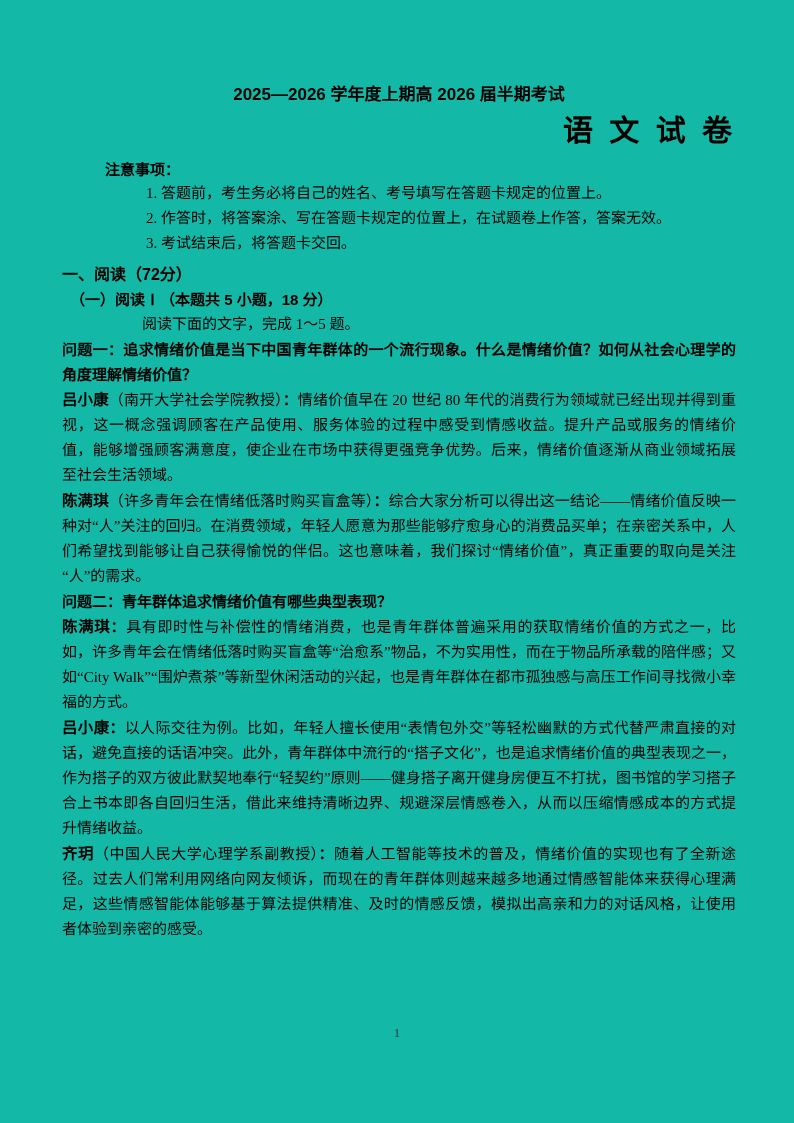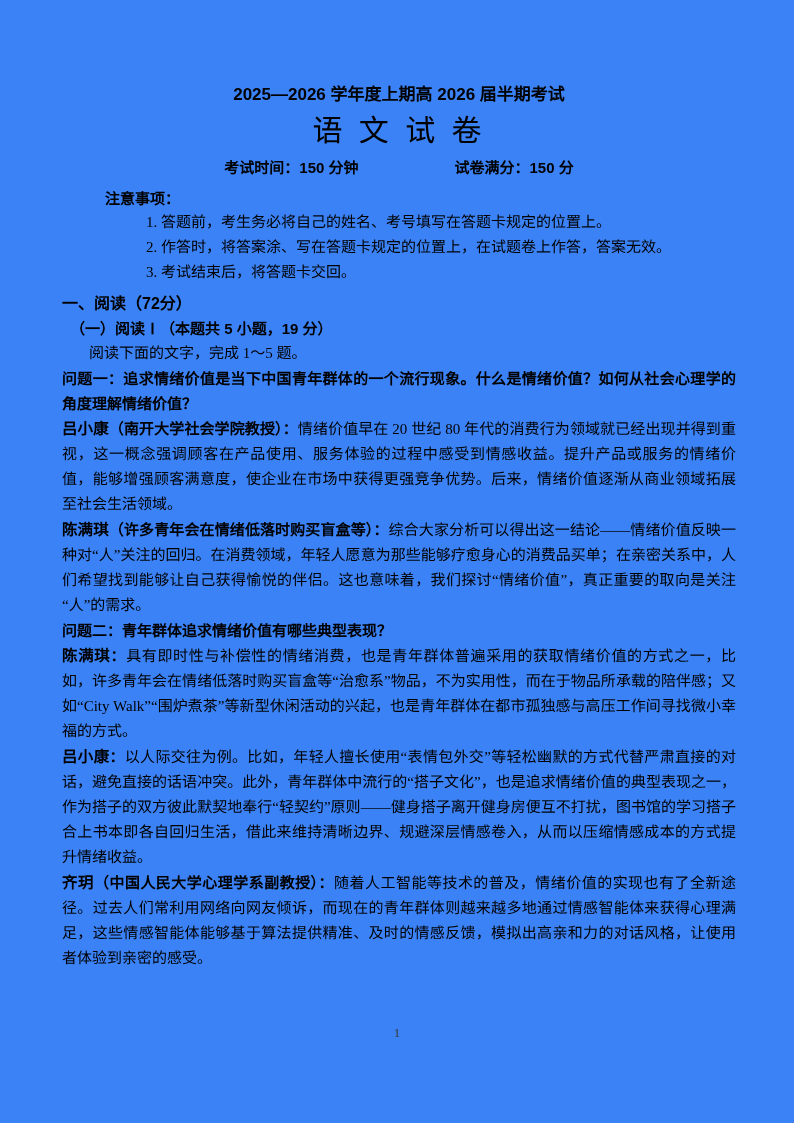--- a/index.html
+++ b/index.html
@@ -5,43 +5,43 @@
   html, body {
     margin: 0;
     padding: 0;
     background: #e8e8e8;
   }
   .page {
     position: relative;
     width: 794px;
     height: 1123px;
     margin: 0 auto;
-    background: #3b82f6;
+    background: #14b8a6;
     color: #000000;
     font-family: "Liberation Serif", serif;
     overflow: hidden;
   }
   .content {
     position: absolute;
     left: 62px;
     top: 84px;
     width: 674px;
   }
   
   .exam-session {
     text-align: center;
     font-family: "Liberation Sans", sans-serif;
     font-weight: bold;
     font-size: 17px;
     line-height: 22px;
   }
   .exam-subject {
-    text-align: center;
+    text-align: right;
     font-family: "Liberation Sans", sans-serif;
-    font-weight: normal;
+    font-weight: bold;
     font-size: 30px;
     line-height: 36px;
     letter-spacing: 4px;
     margin-top: 7px;
   }
   .info-line {
     display: flex;
     justify-content: center;
     gap: 96px;
     font-family: "Liberation Sans", sans-serif;
@@ -73,21 +73,21 @@
     line-height: 25px;
   }
   .sub-heading {
     margin-left: 8px;
     font-family: "Liberation Sans", sans-serif;
     font-weight: bold;
     font-size: 15px;
     line-height: 25px;
   }
   .instruction {
-    margin-left: 27px;
+    margin-left: 80px;
     font-size: 15px;
     line-height: 25px;
   }
   .q-heading {
     font-family: "Liberation Sans", sans-serif;
     font-weight: bold;
     font-size: 15px;
     line-height: 25px;
     text-align: justify;
     text-align-last: left;
@@ -102,21 +102,21 @@
     text-justify: inter-character;
   }
   .speaker {
     font-family: Liberation Serif, serif;
     font-weight: bold;
     font-size: 15.5px;
     margin-top: 41px;
   }
   .affil {
     font-family: "Liberation Serif", serif;
-    font-weight: bold;
+    font-weight: normal;
   }
   .colon {
     font-family: "Liberation Sans", sans-serif;
     font-weight: bold;
   }
   
   .page-number {
     position: absolute;
     left: 0;
     right: 0;
@@ -127,34 +127,30 @@
   }
 </style>
 </head>
 <body>
 
 <div class="page">
   <div class="content">
 
     <div class="exam-session">2025—2026 学年度上期高 2026 届半期考试</div>
     <div class="exam-subject">语 文 试 卷</div>
-    <div class="info-line">
-      <span>考试时间：150 分钟</span>
-      <span>试卷满分：150 分</span>
-    </div>
 
     <div class="notice">
       <div class="notice-heading">注意事项：</div>
       <div class="notice-item">1. 答题前，考生务必将自己的姓名、考号填写在答题卡规定的位置上。</div>
       <div class="notice-item">2. 作答时，将答案涂、写在答题卡规定的位置上，在试题卷上作答，答案无效。</div>
       <div class="notice-item">3. 考试结束后，将答题卡交回。</div>
     </div>
 
     <div class="sec-heading">一、阅读（72分）</div>
-    <div class="sub-heading">（一）阅读Ⅰ（本题共 5 小题，19 分）</div>
+    <div class="sub-heading">（一）阅读Ⅰ（本题共 5 小题，18 分）</div>
     <div class="instruction">阅读下面的文字，完成 1～5 题。</div>
 
     <div class="q-heading">问题一：追求情绪价值是当下中国青年群体的一个流行现象。什么是情绪价值？如何从社会心理学的角度理解情绪价值？</div>
 
     <p class="para"><span class="speaker">吕小康</span><span class="affil">（南开大学社会学院教授）</span><span class="colon">：</span><span>情绪价值早在 20 世纪 80 年代的消费行为领域就已经出现并得到重视，这一概念强调顾客在产品使用、服务体验的过程中感受到情感收益。提升产品或服务的情绪价值，能够增强顾客满意度，使企业在市场中获得更强竞争优势。后来，情绪价值逐渐从商业领域拓展至社会生活领域。</span></p>
 
 
     <p class="para"><span class="speaker">陈满琪</span><span class="affil">（许多青年会在情绪低落时购买盲盒等）</span><span class="colon">：</span><span>综合大家分析可以得出这一结论——情绪价值反映一种对“人”关注的回归。在消费领域，年轻人愿意为那些能够疗愈身心的消费品买单；在亲密关系中，人们希望找到能够让自己获得愉悦的伴侣。这也意味着，我们探讨“情绪价值”，真正重要的取向是关注“人”的需求。</span></p>
 
     <div class="q-heading">问题二：青年群体追求情绪价值有哪些典型表现？</div>

